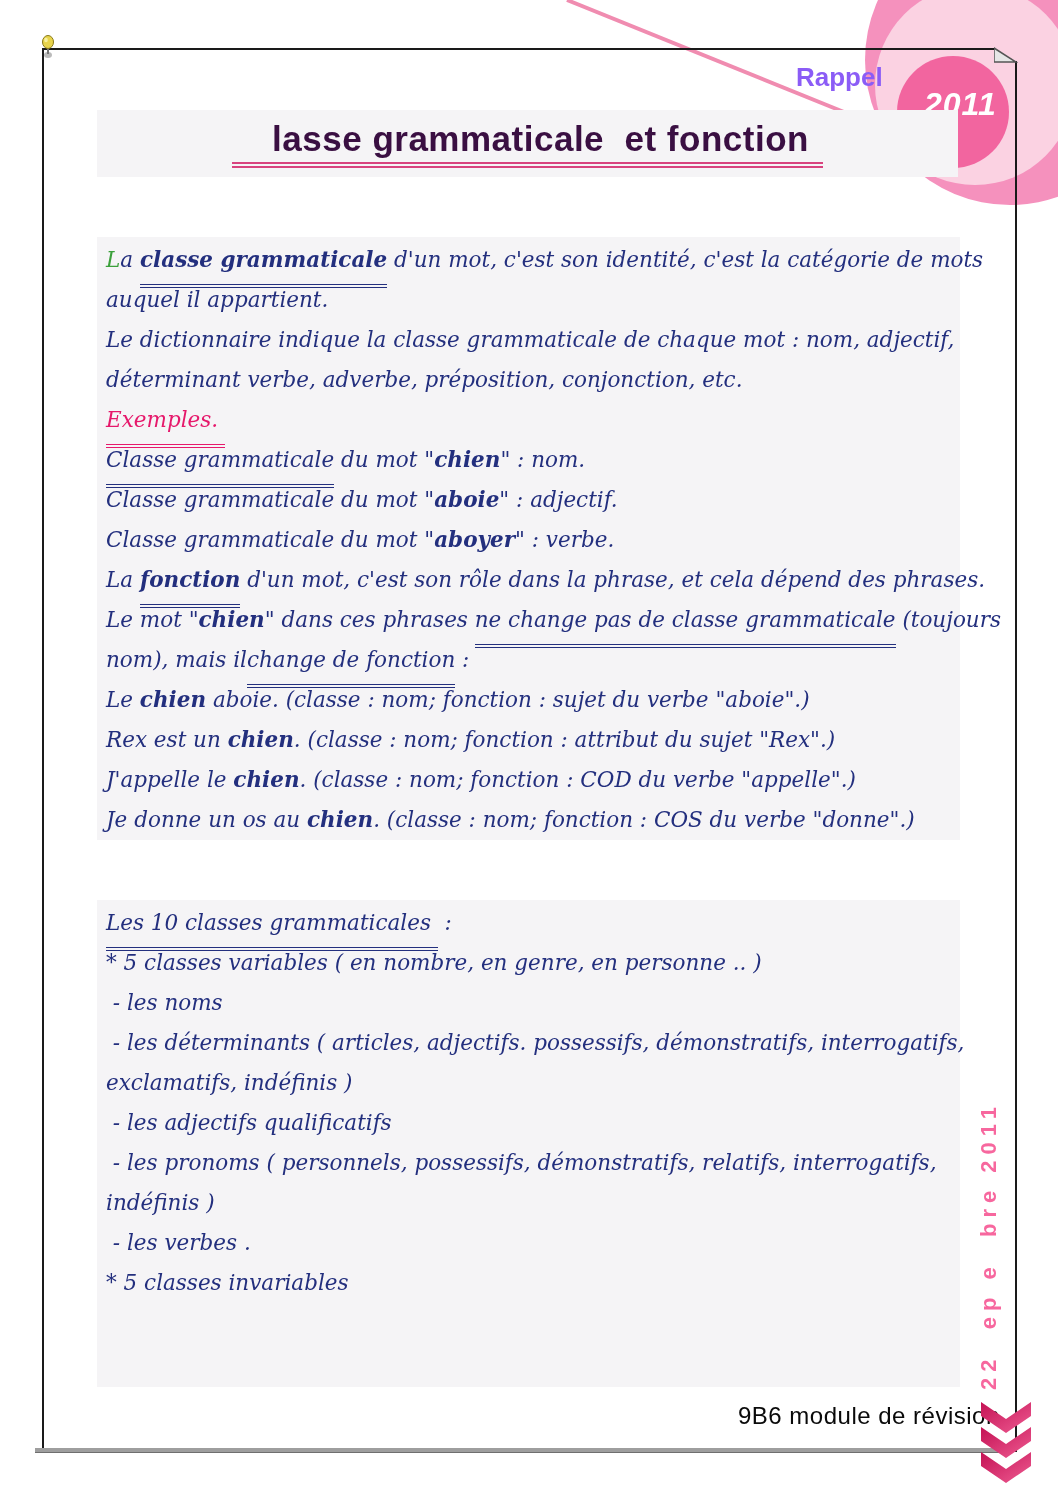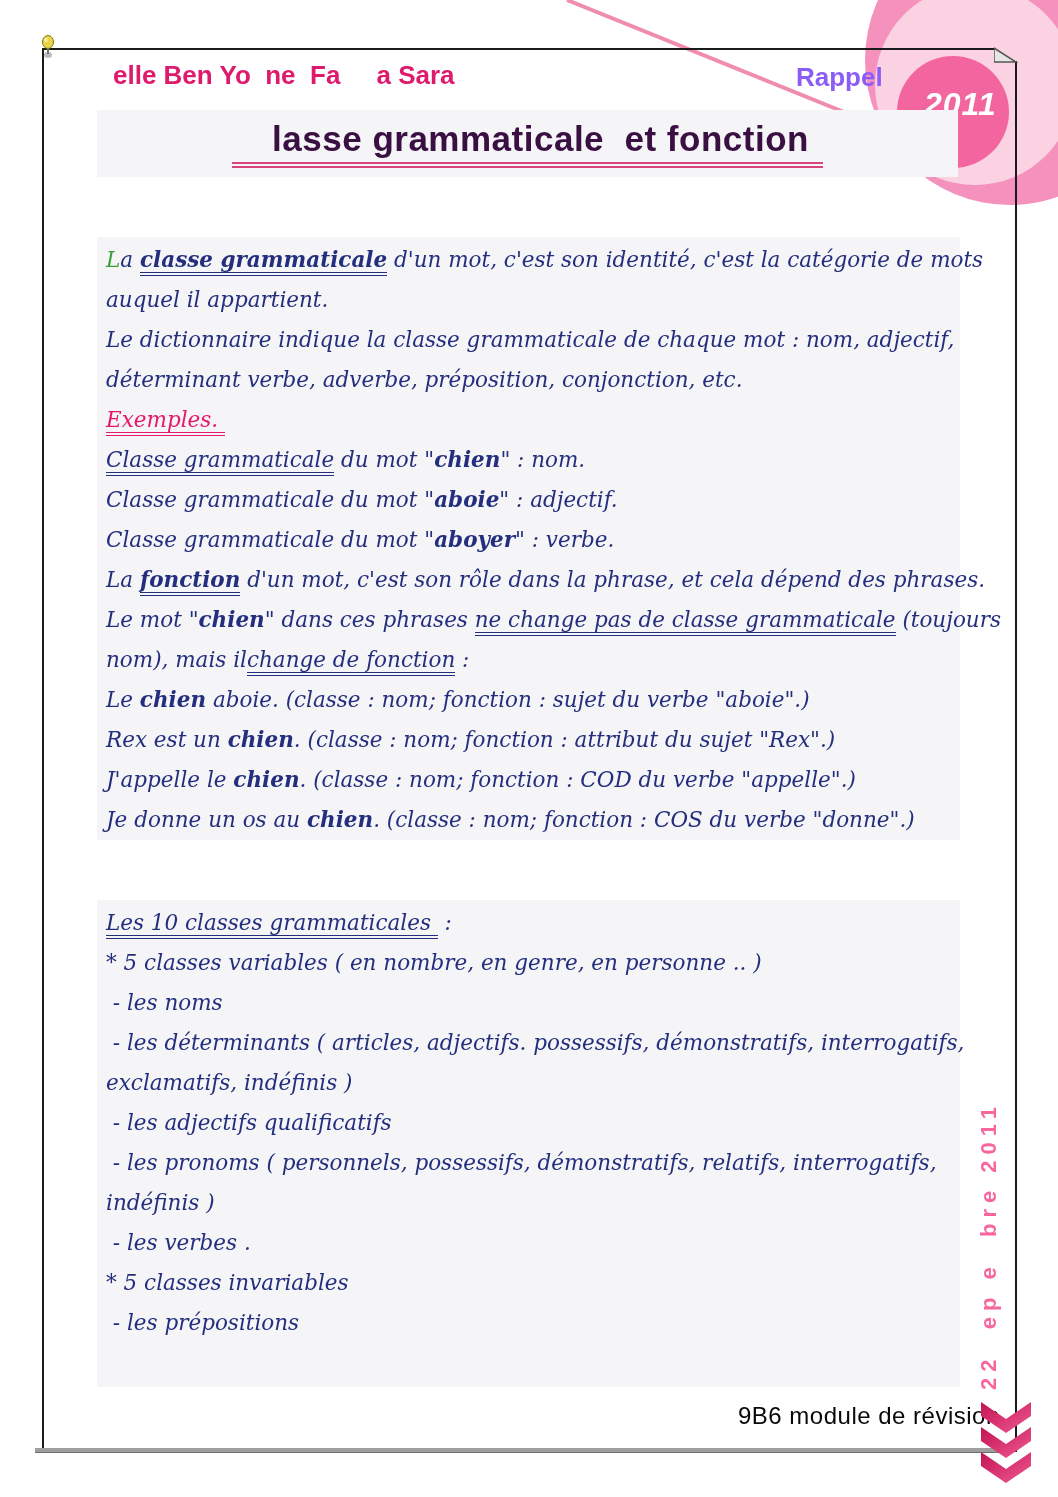--- a/index.html
+++ b/index.html
@@ -31,21 +31,21 @@
               border-bottom:6px double #D8437E;padding:0 14px 3px 40px;white-space:pre;}
   
   .tblock{position:absolute;left:97px;width:863px;background:#F5F4F6;padding:3px 9px 0 9px;
           box-sizing:border-box;}
   .block1{top:237px;height:603px;}
   .block2{top:900px;height:487px;}
   .tline{height:40px;line-height:40px;font-family:"DejaVu Serif",serif;font-style:italic;
          font-size:21.5px;color:#232F7E;white-space:pre;}
   .tline span{white-space:pre;}
   .b{font-weight:bold;}
-  .uu{border-bottom:4px double currentColor;padding-bottom:0px;}
+  .uu{border-bottom:4px double currentColor;padding-bottom:12px;}
   .green{color:#3BA03B;}
   .pink{color:#E6186B;}
   
   .vdate{position:absolute;left:976px;top:1390px;width:270px;height:28px;
          transform:rotate(-90deg);transform-origin:0 0;font-size:22px;font-weight:bold;
          color:#F7679E;letter-spacing:6px;white-space:pre;}
   
   .footer-label{position:absolute;left:738px;top:1402px;font-size:24px;color:#0a0a0a;
                 letter-spacing:0.5px;}
   .gray-line{position:absolute;left:35px;top:1448px;width:973px;height:4px;background:#9E9E9E;
@@ -76,21 +76,20 @@
   <svg class="fold" width="24" height="18">
     <polygon points="0,1 22,15 0,15" fill="#E6E6E6" stroke="#555555" stroke-width="1.5"></polygon>
   </svg>
   <svg class="pushpin" width="20" height="30">
     <ellipse cx="10" cy="21" rx="4" ry="3" fill="#BBBBBB"></ellipse>
     <rect x="9" y="13" width="2" height="7" fill="#777777"></rect>
     <ellipse cx="10" cy="8" rx="5.5" ry="6.5" fill="#E8D44C" stroke="#8A7A1A" stroke-width="1"></ellipse>
     <ellipse cx="8" cy="6" rx="1.8" ry="2.2" fill="#F7F0A0"></ellipse>
   </svg>
 
-  <div class="students">elle Ben Yo  ne  Fa     a Sara</div>
   <div class="rappel">Rappel</div>
 
   <div class="tblock block1">
       <div class="tline"><span class="green">L</span><span>a </span><span class="b uu">classe grammaticale</span><span> d'un mot, c'est son identité, c'est la catégorie de mots</span></div>
       <div class="tline"><span>auquel il appartient.</span></div>
       <div class="tline"><span>Le dictionnaire indique la classe grammaticale de chaque mot : nom, adjectif,</span></div>
       <div class="tline"><span>déterminant verbe, adverbe, préposition, conjonction, etc.</span></div>
       <div class="tline"><span class="uu pink">Exemples. </span></div>
       <div class="tline"><span class="uu">Classe grammaticale</span><span> du mot "</span><span class="b">chien</span><span>" : nom.</span></div>
       <div class="tline"><span>Classe grammaticale du mot "</span><span class="b">aboie</span><span>" : adjectif.</span></div>
@@ -107,21 +106,20 @@
       <div class="tline"><span class="uu">Les 10 classes grammaticales </span><span> :</span></div>
       <div class="tline"><span>* 5 classes variables ( en nombre, en genre, en personne .. )</span></div>
       <div class="tline"><span> - les noms</span></div>
       <div class="tline"><span> - les déterminants ( articles, adjectifs. possessifs, démonstratifs, interrogatifs,</span></div>
       <div class="tline"><span>exclamatifs, indéfinis )</span></div>
       <div class="tline"><span> - les adjectifs qualificatifs</span></div>
       <div class="tline"><span> - les pronoms ( personnels, possessifs, démonstratifs, relatifs, interrogatifs,</span></div>
       <div class="tline"><span>indéfinis )</span></div>
       <div class="tline"><span> - les verbes .</span></div>
       <div class="tline"><span>* 5 classes invariables</span></div>
-      <div class="tline"><span> - les prépositions</span></div>
     </div>
 
   <div class="vdate">22  ep e  bre 2011</div>
 
   <div class="footer-label">9B6 module de révision</div>
   <div class="gray-line"></div>
 
   <svg class="chevrons" width="54" height="96">
     <defs>
       <linearGradient id="chevg" x1="0" y1="0" x2="1" y2="1">

